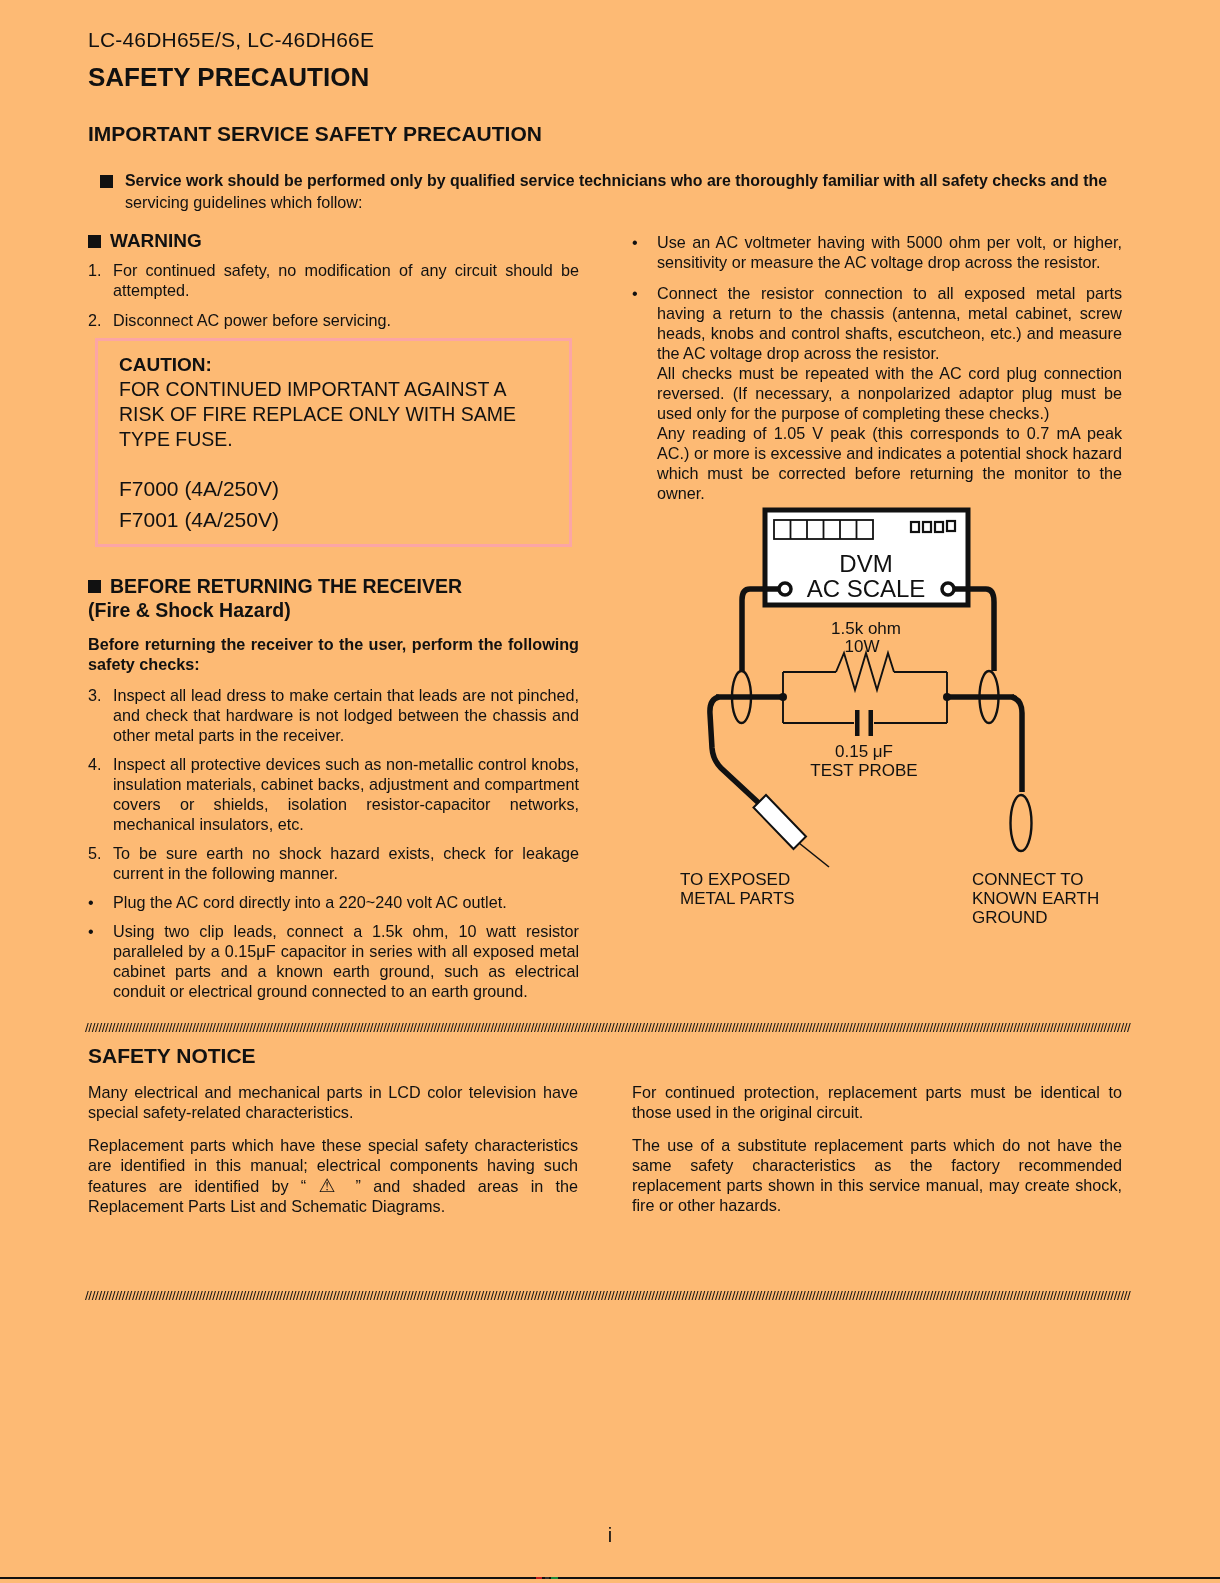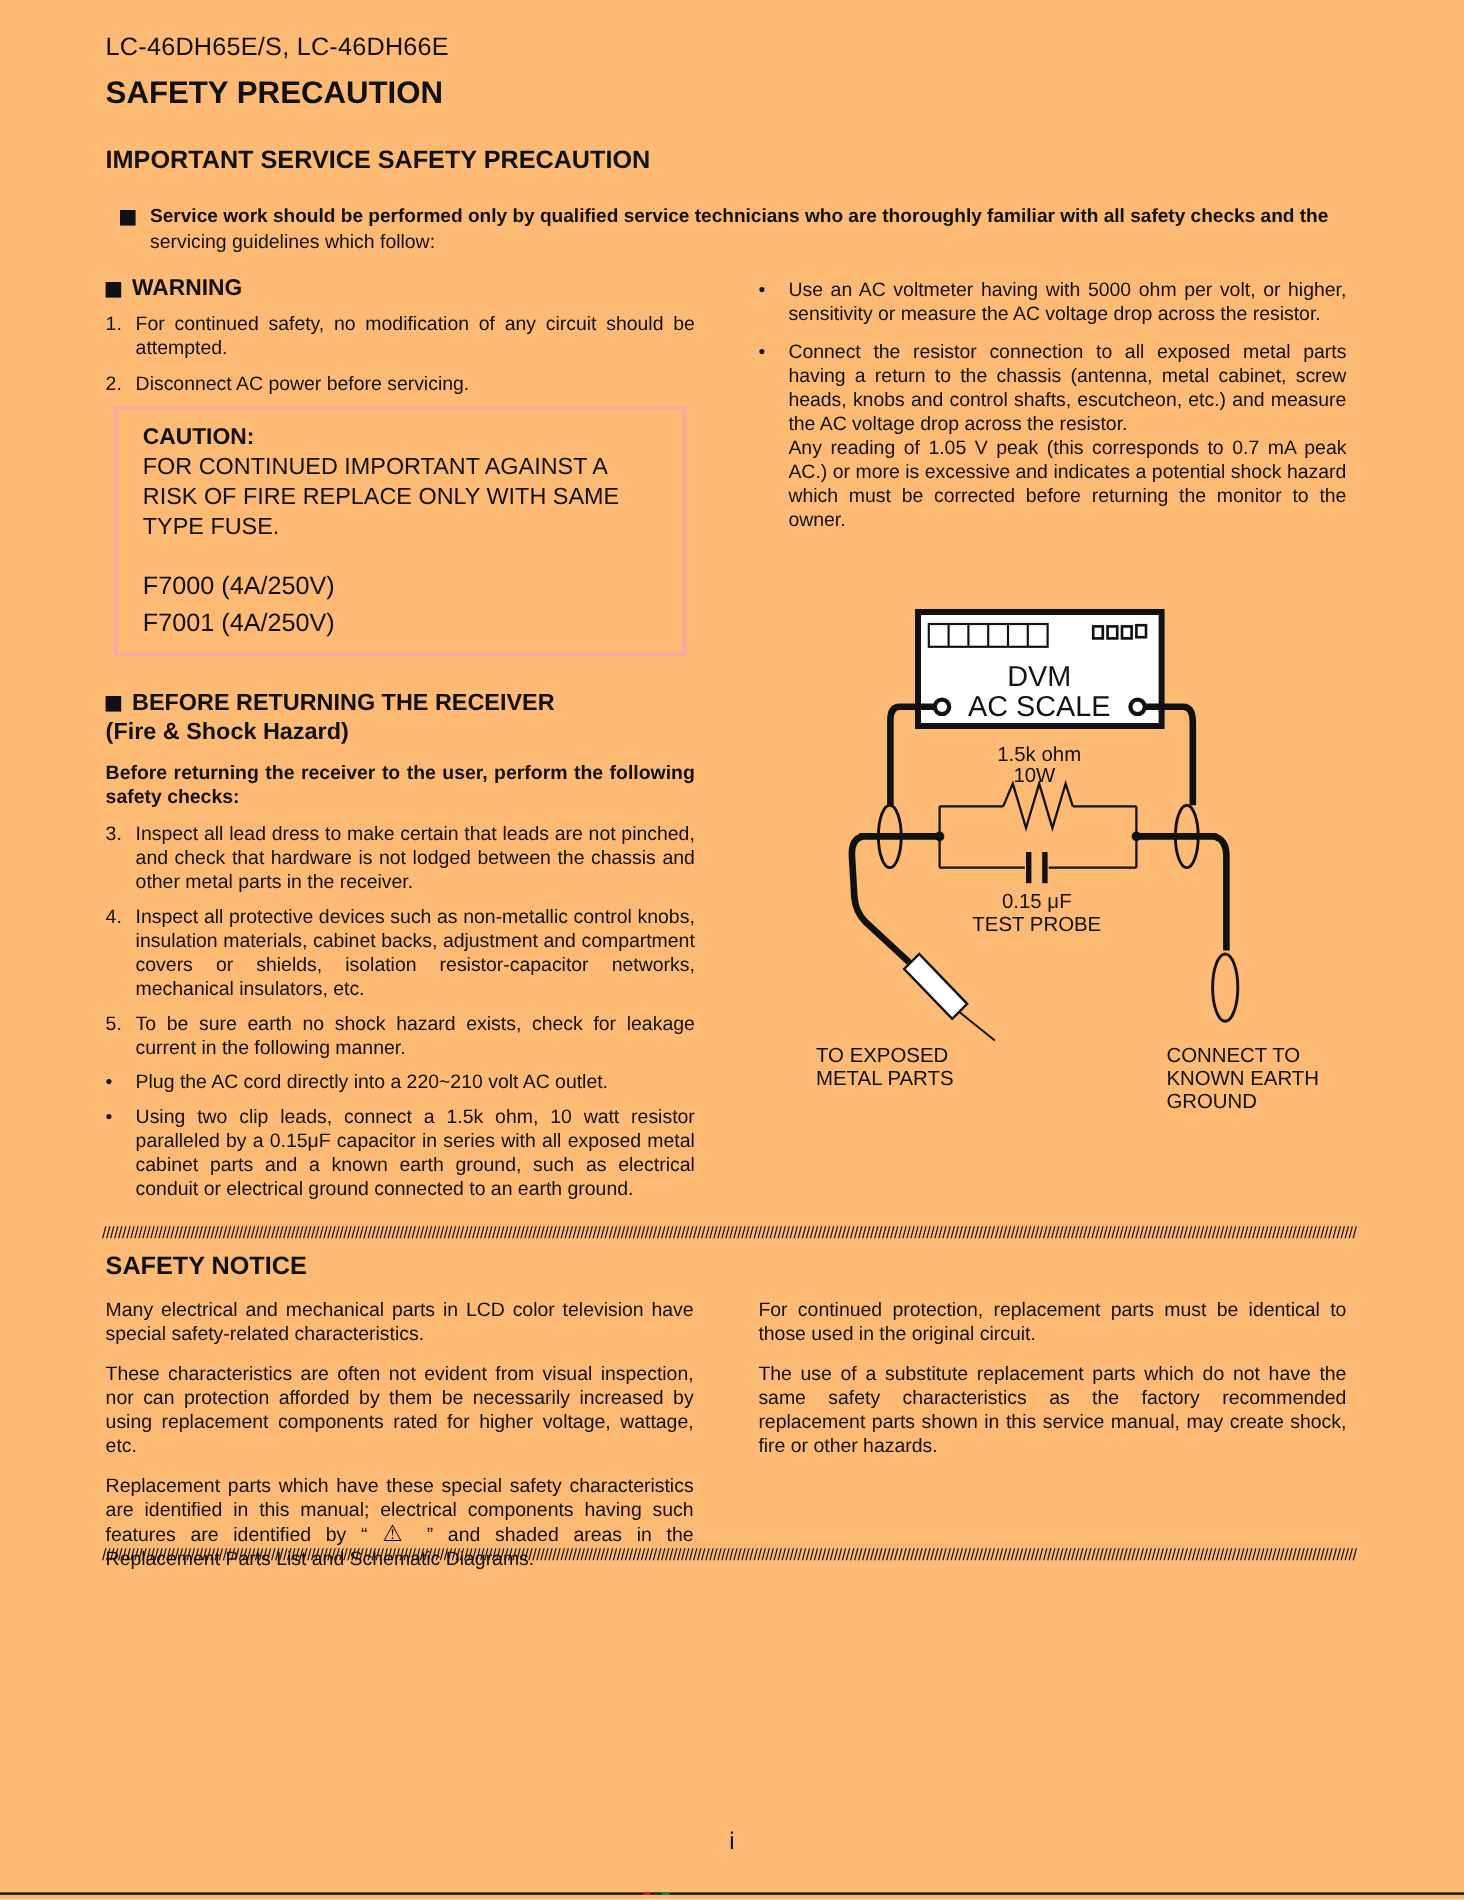--- a/index.html
+++ b/index.html
@@ -129,37 +129,38 @@
       <span class="num">4.</span>
       <span class="txt">Inspect all protective devices such as non-metallic control knobs, insulation materials, cabinet backs, adjustment and compartment covers or shields, isolation resistor-capacitor networks, mechanical insulators, etc.</span>
     </div>
     <div class="num-item">
       <span class="num">5.</span>
       <span class="txt">To be sure earth no shock hazard exists, check for leakage current in the following manner.</span>
     </div>
 
     <div class="bullet-item">
       <span class="b">•</span>
-      <span class="txt">Plug the AC cord directly into a 220~210 volt AC outlet.</span>
+      <span class="txt">Plug the AC cord directly into a 220~240 volt AC outlet.</span>
     </div>
     <div class="bullet-item">
       <span class="b">•</span>
       <span class="txt">Using two clip leads, connect a 1.5k ohm, 10 watt resistor paralleled by a 0.15μF capacitor in series with all exposed metal cabinet parts and a known earth ground, such as electrical conduit or electrical ground connected to an earth ground.</span>
     </div>
   </div>
 
   <div class="col col-right">
     <div class="bullet-item" style="margin-top:0;">
       <span class="b">•</span>
       <span class="txt">Use an AC voltmeter having with 5000 ohm per volt, or higher, sensitivity or measure the AC voltage drop across the resistor.</span>
     </div>
     <div class="bullet-item" style="margin-top:11px;">
       <span class="b">•</span>
       <span class="txt">
         <p>Connect the resistor connection to all exposed metal parts having a return to the chassis (antenna, metal cabinet, screw heads, knobs and control shafts, escutcheon, etc.) and measure the AC voltage drop across the resistor.</p>
+        <p>All checks must be repeated with the AC cord plug connection reversed. (If necessary, a nonpolarized adaptor plug must be used only for the purpose of completing these checks.)</p>
         <p>Any reading of 1.05 V peak (this corresponds to 0.7 mA peak AC.) or more is excessive and indicates a potential shock hazard which must be corrected before returning the monitor to the owner.</p>
       </span>
     </div>
   </div>
 
   <svg class="abs" style="left:640px; top:490px;" width="480" height="445" viewBox="640 490 480 445">
 
     <g>
       <rect x="765" y="510" width="203" height="95" fill="#fff" stroke="#111" stroke-width="5"></rect>
       <g fill="none" stroke="#111" stroke-width="1.8">
@@ -233,21 +234,20 @@
     <text x="972" y="904" font-size="17">KNOWN EARTH</text>
     <text x="972" y="923" font-size="17">GROUND</text>
   </svg>
 
   <div class="abs divider divider1">////////////////////////////////////////////////////////////////////////////////////////////////////////////////////////////////////////////////////////////////////////////////////////////////////////////////////////////////////////////////////////////////////////////////////////////////////////////////////////</div>
 
   <div class="abs sn-heading">SAFETY NOTICE</div>
 
   <div class="sn-col sn-left">
     <p>Many electrical and mechanical parts in LCD color television have special safety-related characteristics.</p>
-    <p>These characteristics are often not evident from visual inspection, nor can protection afforded by them be necessarily increased by using replacement components rated for higher voltage, wattage, etc.</p>
     <p><span>Replacement parts which have these special safety characteristics are identified in this manual; electrical components having such features are identified by “ </span><span class="hazard-glyph">⚠</span><span> ” and shaded areas in the Replacement Parts List and Schematic Diagrams.</span></p>
   </div>
 
   <div class="sn-col sn-right">
     <p>For continued protection, replacement parts must be identical to those used in the original circuit.</p>
     <p>The use of a substitute replacement parts which do not have the same safety characteristics as the factory recommended replacement parts shown in this service manual, may create shock, fire or other hazards.</p>
   </div>
 
   <div class="abs divider divider2">////////////////////////////////////////////////////////////////////////////////////////////////////////////////////////////////////////////////////////////////////////////////////////////////////////////////////////////////////////////////////////////////////////////////////////////////////////////////////////</div>
 

